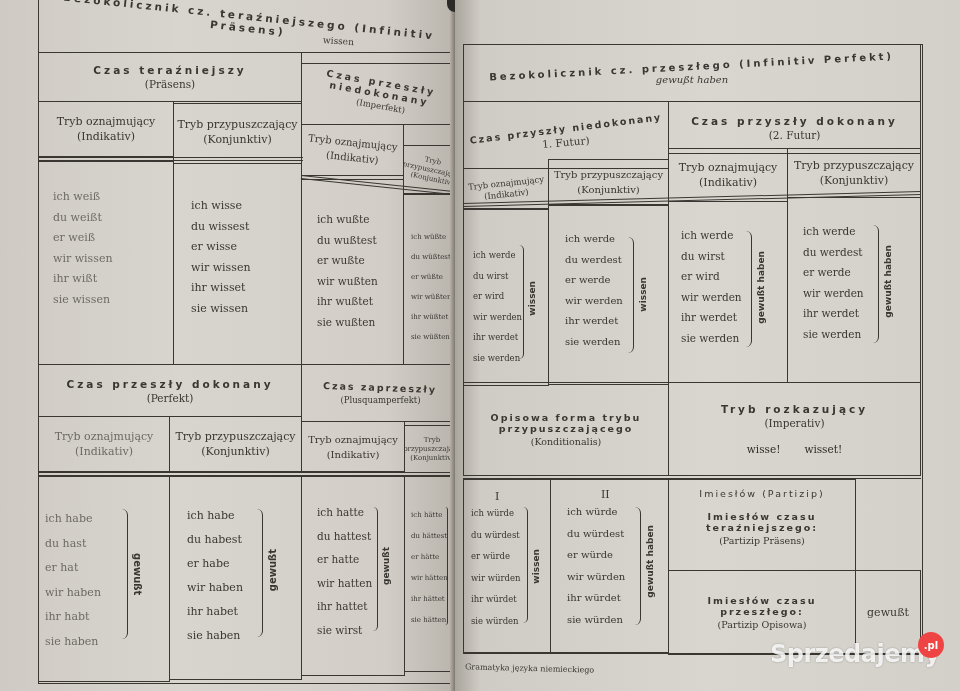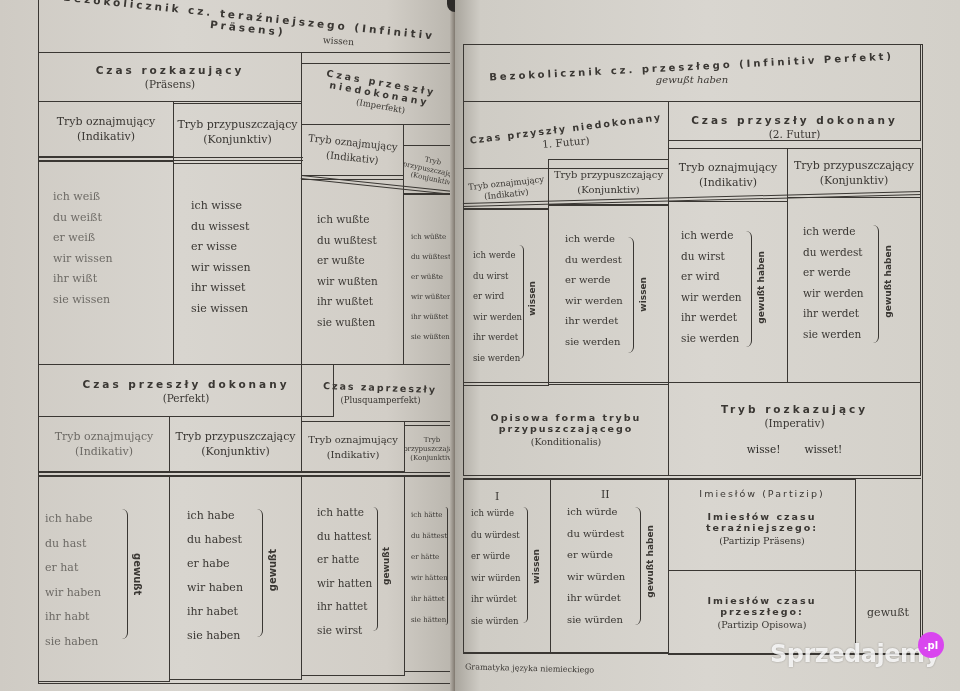--- a/index.html
+++ b/index.html
@@ -33,37 +33,37 @@
   .hdr { font-size: 11px; line-height: 15px; color: #3a3733; }
   .conj { position: absolute; font-size: 11px; line-height: 20.5px; color: #3a3733; text-align: left; }
   .conj.sm { font-size: 9px; line-height: 21px; }
   .conj.faint { color: #6d6a65; }
   .brace { position: absolute; border-right: 1.5px solid #3a3733; border-radius: 0 8px 8px 0; }
   .vlabel { position: absolute; writing-mode: vertical-rl; transform: rotate(180deg); font-size: 10px; font-family: "DejaVu Sans", sans-serif; font-weight: bold; color: #3a3733; }
   .vlabel.flip { transform: none; }
   .dbl { position: absolute; height: 4px; border-top: 1px solid #3a3733; border-bottom: 1px solid #3a3733; }
   .footnote { position: absolute; left: 466px; top: 664px; font-size: 8px; color: #3a3733; transform: rotate(1.5deg); }
   .watermark { position: absolute; left: 770px; top: 640px; font-family: "DejaVu Sans", sans-serif; font-weight: bold; font-size: 24px; color: rgba(255,255,255,0.85); letter-spacing: -0.5px; text-shadow: 0 0 2px rgba(0,0,0,0.3); }
-  .wm-dot { position: absolute; left: 918px; top: 632px; width: 26px; height: 26px; border-radius: 50%; background: #d946ef; color: #fff; font-family: "DejaVu Sans", sans-serif; font-size: 10px; font-weight: bold; display:flex; align-items:center; justify-content:center; }
+  .wm-dot { position: absolute; left: 918px; top: 632px; width: 26px; height: 26px; border-radius: 50%; background: #ef4444; color: #fff; font-family: "DejaVu Sans", sans-serif; font-size: 10px; font-weight: bold; display:flex; align-items:center; justify-content:center; }
 </style>
 </head>
 <body>
 
 <div class="spread">
 
   <div class="page left">
     <div class="tbl" style="left:38px; top:-4px; width:420px; height:688px; border-right:none;">
 
       <div class="cell" style="left:-1px; top:0; width:421px; height:56px; border-top:none; transform:skewY(0deg);">
         <div class="sp" style="transform:rotate(6deg); margin-top:6px;">Bezokolicznik cz. teraźniejszego (Infinitiv Präsens)</div>
         <div class="sub" style="font-size:9px; transform:rotate(4deg); margin-left:180px;">wissen</div>
       </div>
 
       <div class="cell" style="left:-1px; top:55px; width:264px; height:50px;">
-        <div class="sp">Czas rozkazujący</div>
+        <div class="sp">Czas teraźniejszy</div>
         <div class="sub">(Präsens)</div>
       </div>
 
       <div class="cell" style="left:262px; top:66px; width:159px; height:62px;">
         <div class="sp" style="transform:rotate(10deg); font-size:9.5px;">Czas przeszły niedokonany</div>
         <div class="sub" style="font-size:8.5px; transform:rotate(10deg);">(Imperfekt)</div>
       </div>
 
       <div class="cell" style="left:-1px; top:104px; width:136px; height:56px;">
         <div class="hdr">Tryb oznajmujący</div>
@@ -116,21 +116,21 @@
       </div>
       <div class="conj sm" style="left:372px; top:230px; font-size:7px; line-height:20px;">
         <div>ich wüßte</div>
         <div>du wüßtest</div>
         <div>er wüßte</div>
         <div>wir wüßten</div>
         <div>ihr wüßtet</div>
         <div>sie wüßten</div>
       </div>
 
-      <div class="cell" style="left:-1px; top:367px; width:296px; height:53px;">
+      <div class="cell" style="left:-1px; top:367px; width:264px; height:53px;">
         <div class="sp">Czas przeszły dokonany</div>
         <div class="sub">(Perfekt)</div>
       </div>
       <div class="cell" style="left:262px; top:367px; width:159px; height:58px;">
         <div class="sp" style="font-size:9.5px; letter-spacing:2px; transform:rotate(2deg);">Czas zaprzeszły</div>
         <div class="sub" style="font-size:8.5px;text-align:center;">(Plusquamperfekt)</div>
       </div>
 
       <div class="cell" style="left:-1px; top:419px; width:132px; height:56px;">
         <div class="hdr" style="color:#6d6a65;">Tryb oznajmujący</div>
@@ -209,21 +209,21 @@
 
       <div class="cell" style="left:0; top:-1px; width:458px; height:58px; border-top:none;">
         <div class="sp" style="transform:rotate(-3deg); font-size:10px;">Bezokolicznik cz. przeszłego (Infinitiv Perfekt)</div>
         <div class="sub" style="font-style:italic; font-size:10px;">gewußt haben</div>
       </div>
 
       <div class="cell" style="left:0; top:56px; width:206px; height:68px;">
         <div class="sp" style="transform:rotate(-7deg); font-size:9.5px; letter-spacing:2px;">Czas przyszły niedokonany</div>
         <div class="sub" style="transform:rotate(-5deg);">1. Futur)</div>
       </div>
-      <div class="cell" style="left:205px; top:56px; width:253px; height:40px;justify-content:flex-end;">
+      <div class="cell" style="left:205px; top:56px; width:253px; height:53px;">
         <div class="sp">Czas przyszły dokonany</div>
         <div class="sub">(2. Futur)</div>
       </div>
 
       <div class="cell" style="left:0; top:123px; width:86px; height:42px;">
         <div class="hdr" style="font-size:8.5px; line-height:11px; transform:rotate(-6deg);">Tryb oznajmujący</div>
         <div class="hdr" style="font-size:8.5px; line-height:11px; transform:rotate(-6deg);">(Indikativ)</div>
       </div>
       <div class="cell" style="left:85px; top:114px; width:121px; height:46px;">
         <div class="hdr" style="font-size:10px;">Tryb przypuszczający</div>

